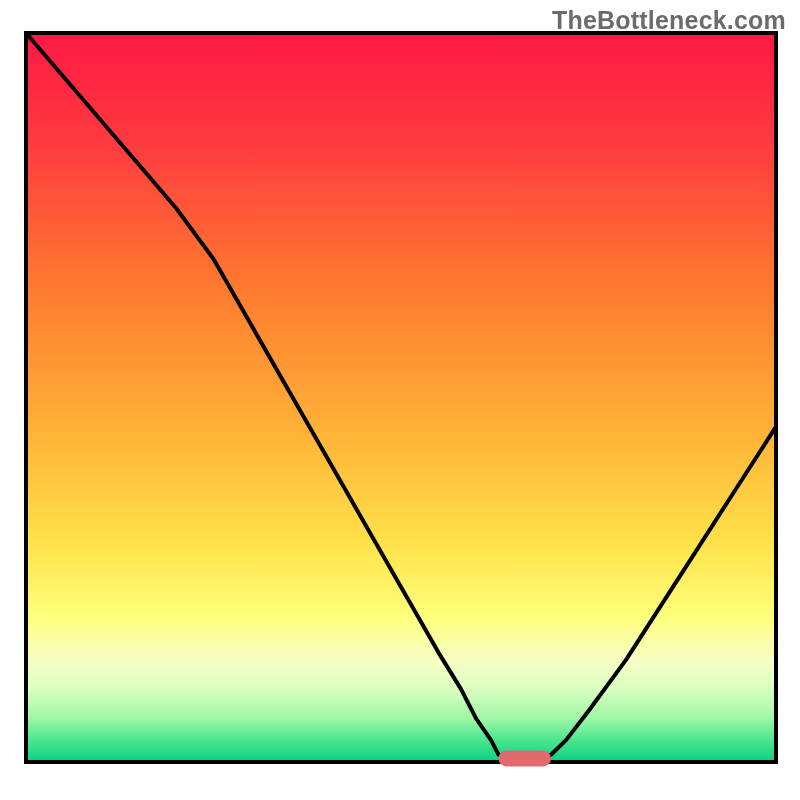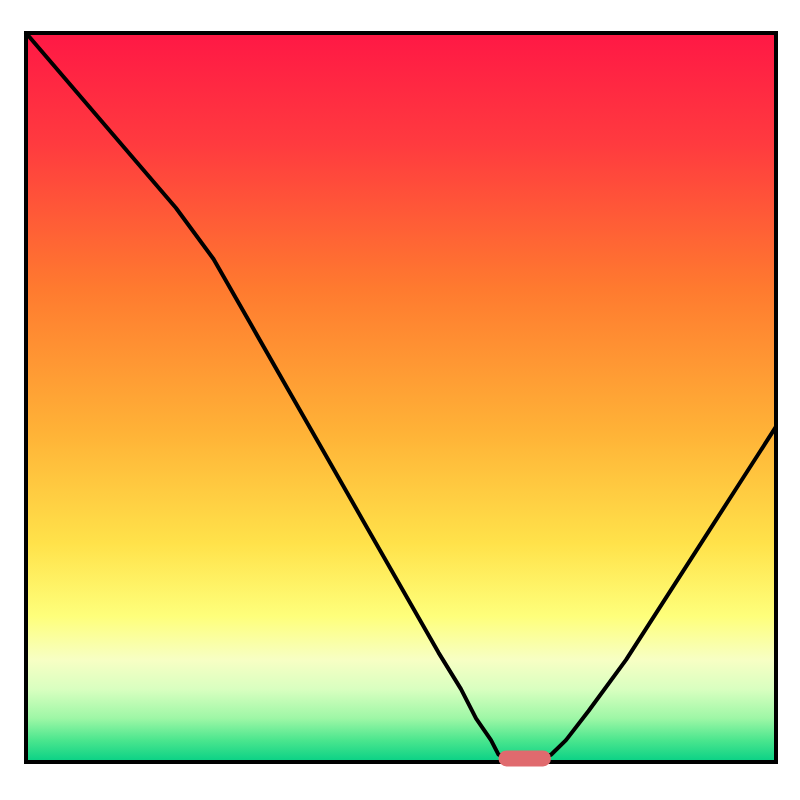--- a/index.html
+++ b/index.html
@@ -56,13 +56,14 @@
 
     <rect id="plot-interior" x="26" y="33" width="750" height="729" fill="url(#bg-grad)"></rect>
 
     <rect id="plot-frame" x="26" y="33" width="750" height="729" fill="none" stroke-width="4" stroke="#000000"></rect>
 
     <path id="curve" fill="none" stroke-width="4" stroke-linecap="round" stroke-linejoin="round" stroke="#000000" d="M26.0 33.0 L63.5 76.7 L101.0 120.5 L138.5 164.2 L176.0 208.0 L213.5 259.0 L251.0 324.6 L288.5 390.2 L326.0 455.8 L363.5 521.4 L401.0 587.0 L438.5 652.6 L461.0 689.1 L476.0 718.3 L491.0 740.1 L498.5 754.7 L521.0 762.0 L551.0 754.7 L566.0 740.1 L588.5 711.0 L626.0 659.9 L663.5 601.6 L701.0 543.3 L738.5 485.0 L776.0 426.7"></path>
 
     <rect id="marker" rx="8" ry="8" height="16" x="498.5" y="750.4" width="52.5" fill="#e06a6e"></rect>
   </svg>
 
+  <div class="watermark">TheBottleneck.com</div>
 </div>
 
 </body></html>

